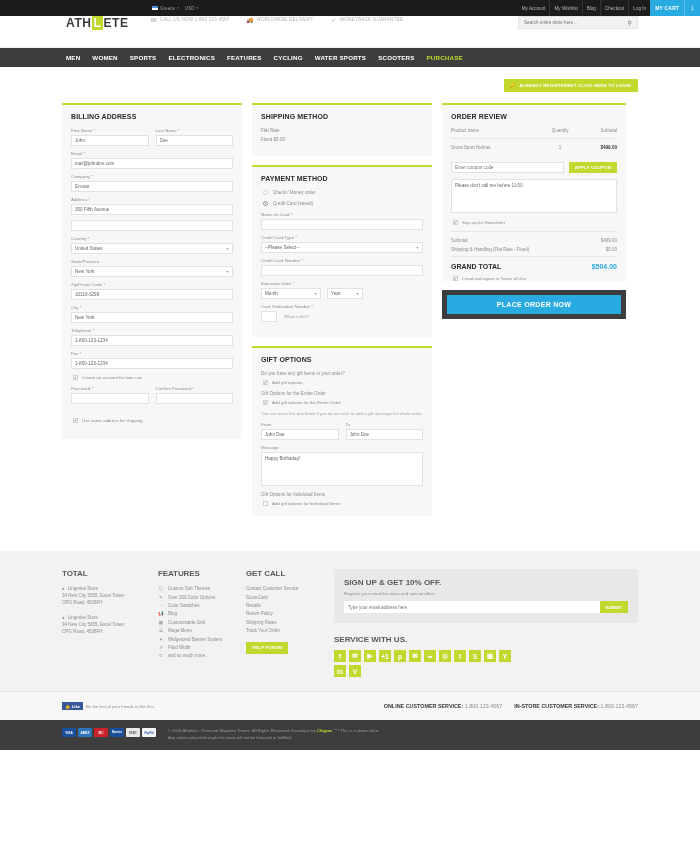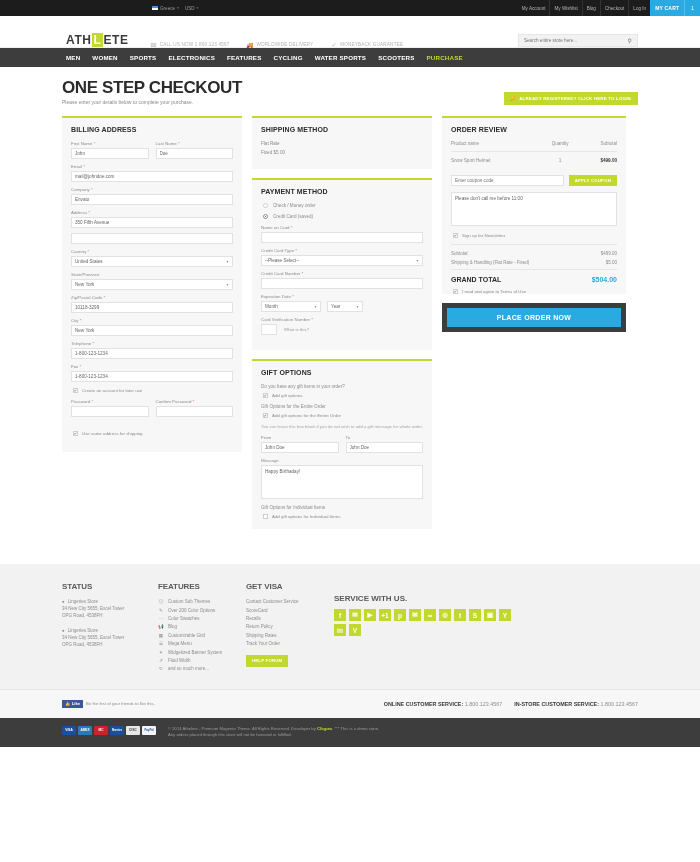--- a/index.html
+++ b/index.html
@@ -16,21 +16,21 @@
   .topbar-left { display: flex; align-items: center; gap: 6px; margin-left: 152px; }
   .topbar-sel { color: #9a9a9a; font-size: 4.6px; display: flex; align-items: center; gap: 2px; }
   .flag { width: 6px; height: 4px; background: linear-gradient(#4a90d9 50%, #fff 50%); display: inline-block; }
   .caret { font-size: 3.6px; color: #7d7d7d; }
   .topbar-right { margin-left: auto; display: flex; align-items: stretch; height: 16px; }
   .tb-link { color: #b5b5b5; font-size: 4.6px; padding: 0 4px; display: flex; align-items: center; border-left: 1px solid #333; }
   .tb-link:first-child { border-left: none; }
   .mycart { background: #29abe2; color: #fff; font-weight: bold; font-size: 5px; display: flex; align-items: center; padding: 0 5px; letter-spacing: .2px; }
   .cart-count { color: #fff; font-size: 5px; display: flex; align-items: center; padding: 0 6px 0 6px; background: #29abe2; border-left: 1px solid #55bde8; }
   
-  .header { height: 32px; background: #fff; display: flex; align-items: flex-end; border-bottom: 1px solid #efefef; }
+  .header { height: 32px; background: #fff; display: flex; align-items: flex-start; border-bottom: 1px solid #efefef; }
   .logo { margin-left: 66px; font-weight: bold; font-size: 12px; letter-spacing: .6px; color: #3b3b3b; display: flex; align-items: center; }
   .logo .lbox { background: #c2d82e; color: #fff; padding: 0 1.5px; margin: 0 .5px; }
   .header-info { display: flex; align-items: center; gap: 18px; margin-left: 22px; }
   .hinfo { display: flex; align-items: center; gap: 3px; color: #b0b0b0; font-size: 4.6px; letter-spacing: .2px; }
   .hicon { width: 6px; height: 6px; color: #c9c9c9; display: inline-flex; align-items: center; justify-content: center; font-size: 6px; }
   .search-wrap { margin-left: auto; margin-right: 62px; width: 120px; height: 13px; background: #f2f2f2; border: 1px solid #e6e6e6; display: flex; align-items: center; padding: 0 5px; }
   .search-wrap input { border: none; background: transparent; flex: 1; font-size: 4.6px; color: #999; outline: none; font-family: "Liberation Sans", sans-serif; }
   .search-btn { font-size: 6px; color: #777; background: none; border: none; cursor: pointer; }
   
   .nav { height: 19px; background: #3d3d3d; display: flex; align-items: center; }
@@ -191,24 +191,20 @@
     <span class="nav-item">FEATURES</span>
     <span class="nav-item">CYCLING</span>
     <span class="nav-item">WATER SPORTS</span>
     <span class="nav-item">SCOOTERS</span>
     <span class="nav-item active">PURCHASE</span>
   </div>
 </div>
 
 <div class="page">
   <div class="page-head">
-    <div>
-      <div class="page-title">ONE STEP CHECKOUT</div>
-      <div class="page-sub">Please enter your details below to complete your purchase.</div>
-    </div>
     <button class="login-btn">
       <span>🔑</span>
       <span>ALREADY REGISTERED? CLICK HERE TO LOGIN</span>
     </button>
   </div>
 
   <div class="cols">
 
     <div class="col-a">
       <div class="panel">
@@ -439,21 +435,21 @@
       <div class="order-btn-wrap">
         <button class="order-btn">PLACE ORDER NOW</button>
       </div>
     </div>
   </div>
 </div>
 
 <div class="footer">
   <div class="fcols">
     <div class="fcol stores">
-      <div class="fh">STATUS</div>
+      <div class="fh">TOTAL</div>
       <div class="store-block">
         <div class="store-name">
           <span>●</span>
           <span>Lingeries Store</span>
         </div>
         <div class="store-addr">34 New City 5655, Excel Tower</div>
         <div class="store-addr">OPG Road, 4538FH</div>
       </div>
       <div class="store-block">
         <div class="store-name">
@@ -499,32 +495,40 @@
           <span class="fi-ico">↗</span>
           <span>Fluid Width</span>
         </div>
       <div class="fitem">
           <span class="fi-ico">↻</span>
           <span>and so much more...</span>
         </div>
     </div>
 
     <div class="fcol help">
-      <div class="fh">GET VISA</div>
+      <div class="fh">GET CALL</div>
       <div class="fitem">Contact Customer Service</div>
       <div class="fitem">ScoreCard</div>
       <div class="fitem">Recalls</div>
       <div class="fitem">Return Policy</div>
       <div class="fitem">Shipping Rates</div>
       <div class="fitem">Track Your Order</div>
       <div class="fbtn">HELP FORUM</div>
     </div>
 
 
     <div class="fcol signup">
+      <div class="signup-box">
+        <div class="signup-h">SIGN UP &amp; GET 10% OFF.</div>
+        <div class="signup-sub">Register your email for news and special offers</div>
+        <div class="signup-form">
+          <input placeholder="Type your email address here" style="">
+          <button class="submit-btn">SUBMIT</button>
+        </div>
+      </div>
       <div class="connect-h">SERVICE WITH US.</div>
       <div class="socials">
         <span class="soc">f</span>
         <span class="soc">✉</span>
         <span class="soc">▶</span>
         <span class="soc">+1</span>
         <span class="soc">p</span>
         <span class="soc">✉</span>
         <span class="soc">••</span>
         <span class="soc">◎</span>

